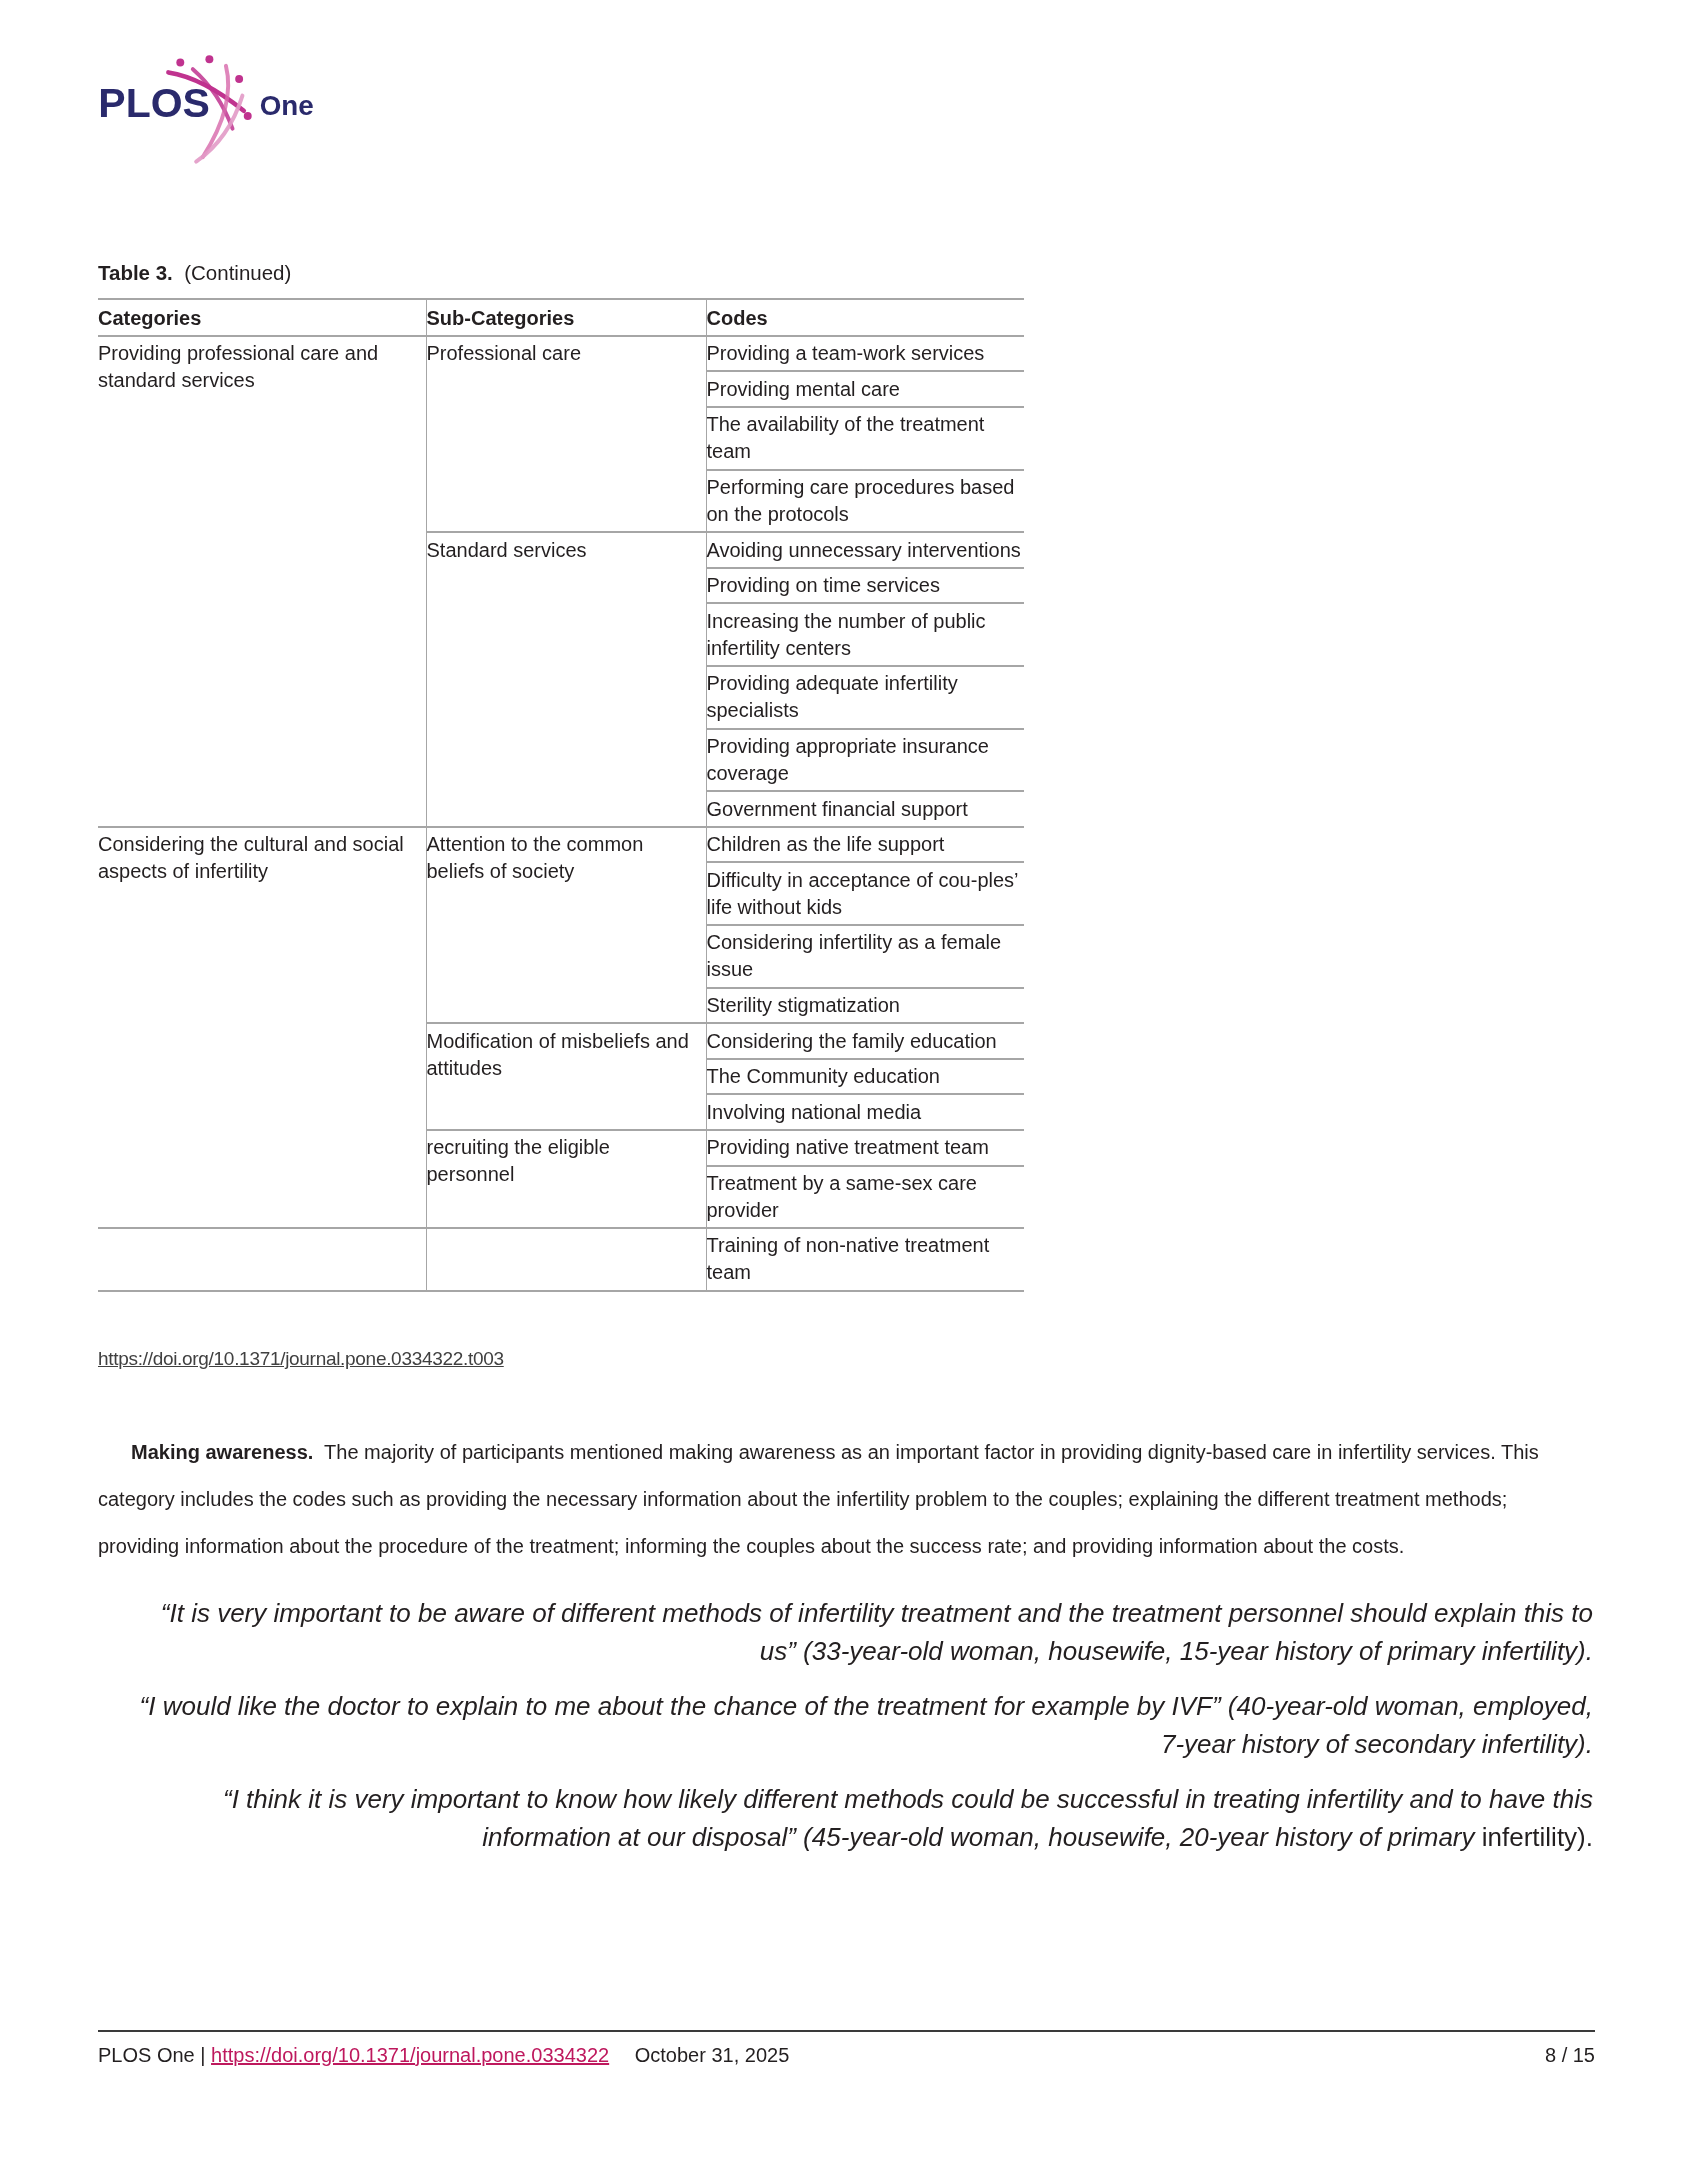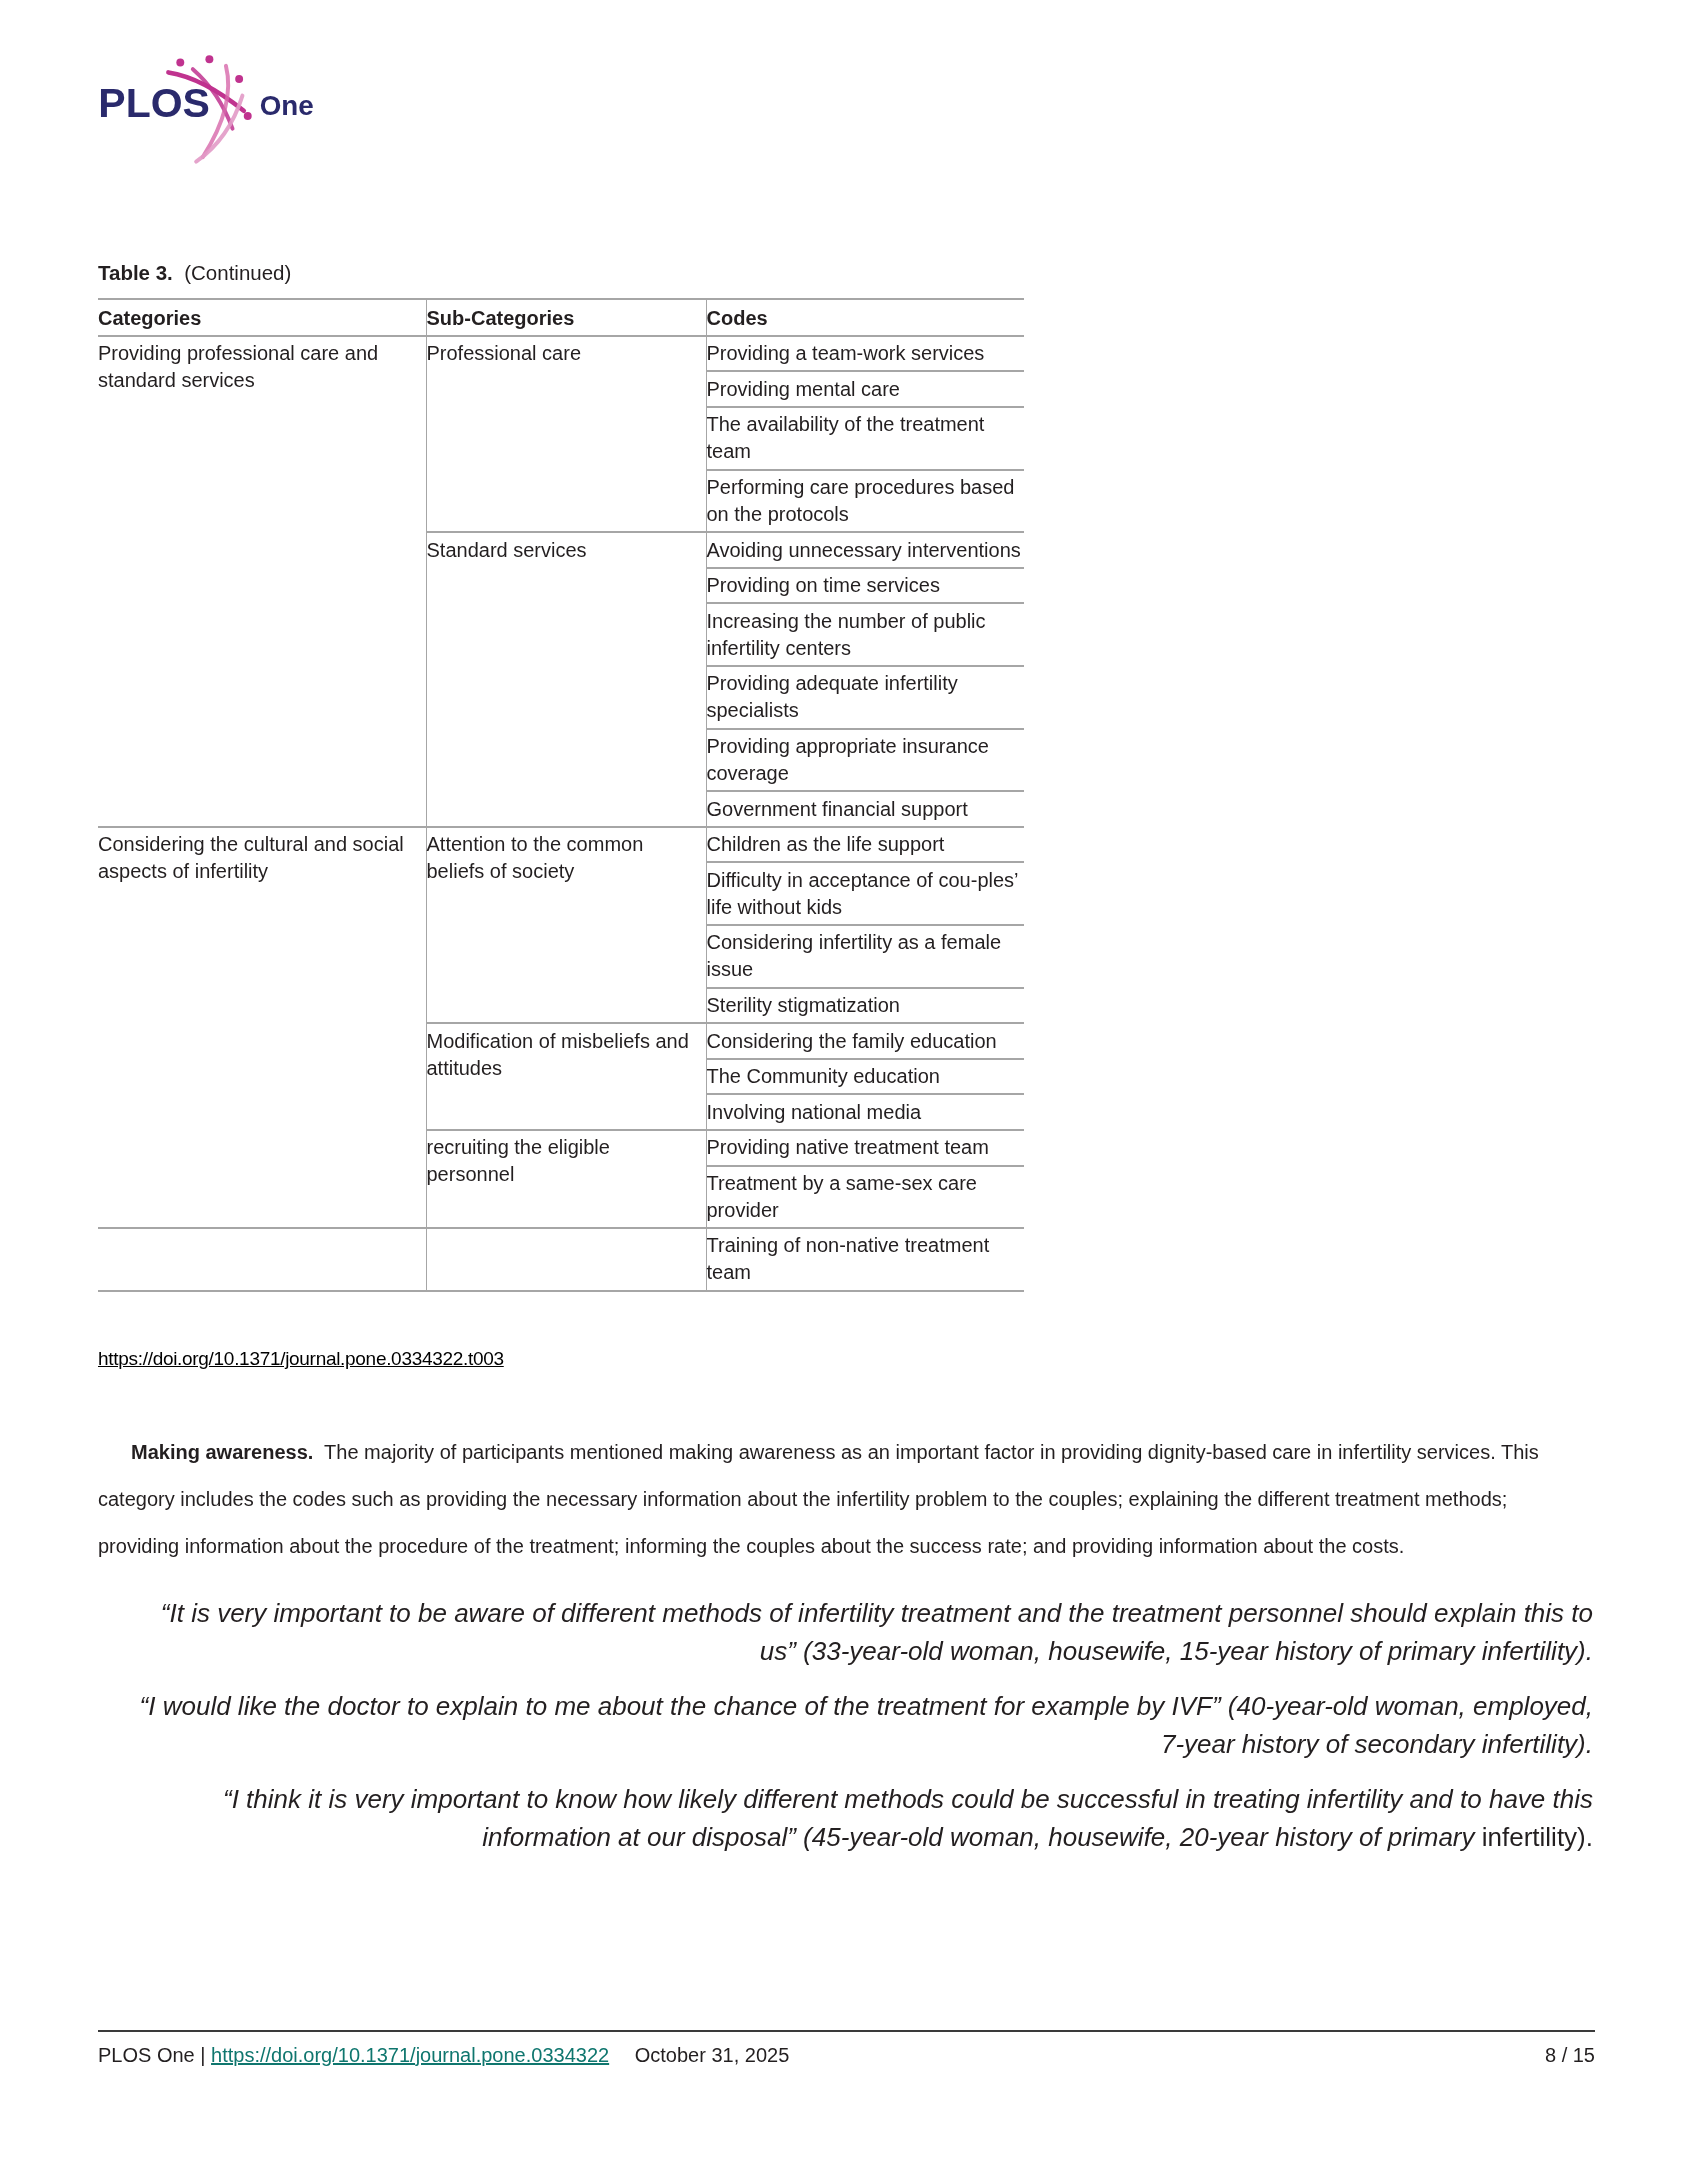--- a/index.html
+++ b/index.html
@@ -15,32 +15,32 @@
   table { border-collapse: collapse; width: 926px; table-layout: fixed; font-size: 20px; line-height: 27px; }
   col.c1 { width: 328px; } col.c2 { width: 280px; } col.c3 { width: 318px; }
   th, td { text-align: left; vertical-align: top; padding: 3.3px 5.3px 3.3px 0; }
   th { font-weight: bold; border-top: 2px solid #a6a6a6; border-bottom: 2px solid #a6a6a6; padding-top: 5.3px; padding-bottom: 2.6px; }
   td.cat { padding-left: 0; }
   td.sub, th.sub { border-left: 1.3px solid #a6a6a6; }
   td.code, th.code { border-left: 1.3px solid #a6a6a6; border-bottom: 2px solid #a6a6a6; padding-right: 0; }
   td.cat, td.sub { border-bottom: 2px solid #a6a6a6; }
   th.cat { padding-left: 0; }
 
-  .doi-link { position: absolute; left: 98px; top: 1348px; font-size: 19px; color: #000000; text-decoration: underline; letter-spacing: -0.3px; }
+  .doi-link { position: absolute; left: 98px; top: 1348px; font-size: 19px; color: #404040; text-decoration: underline; letter-spacing: -0.3px; }
 
   .body-para { position: absolute; left: 98px; top: 1409px; width: 1495px; font-size: 20px; line-height: 47px; text-indent: 33px; }
   .body-para b { font-weight: bold; }
 
   .quotes { position: absolute; left: 131px; top: 1594px; width: 1462px; text-align: right; }
   .quote { font-size: 26px; line-height: 38px; font-style: italic; margin: 0 0 17px 0; }
   .quote .plain { font-style: normal; }
 
   .footer-rule { position: absolute; left: 98px; top: 2030px; width: 1497px; height: 2px; background: #3a3a3a; }
   .footer { position: absolute; left: 98px; top: 2042px; width: 1497px; font-size: 20px; line-height: 26.5px; }
-  .footer .link { color: #0f766e; text-decoration: underline; }
+  .footer .link { color: #be185d; text-decoration: underline; }
   .footer .date { margin-left: 20px; }
   .footer .page { position: absolute; right: 0; top: 0; }
 </style>
 </head>
 <body>
 
 <div class="logo">
   <svg viewBox="0 0 360 180">
     <text x="2" y="108" font-family="Liberation Sans, sans-serif" font-weight="bold" font-size="62" fill="#2a2a6c">PLOS</text>
 

